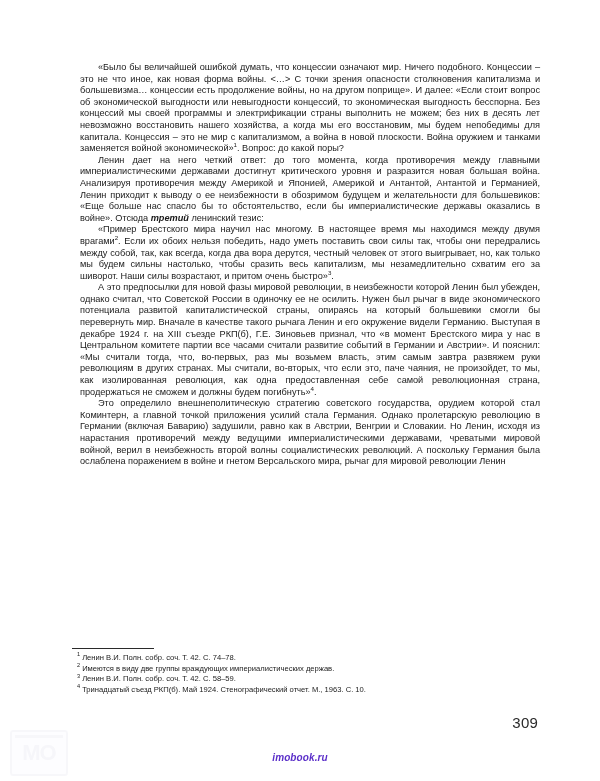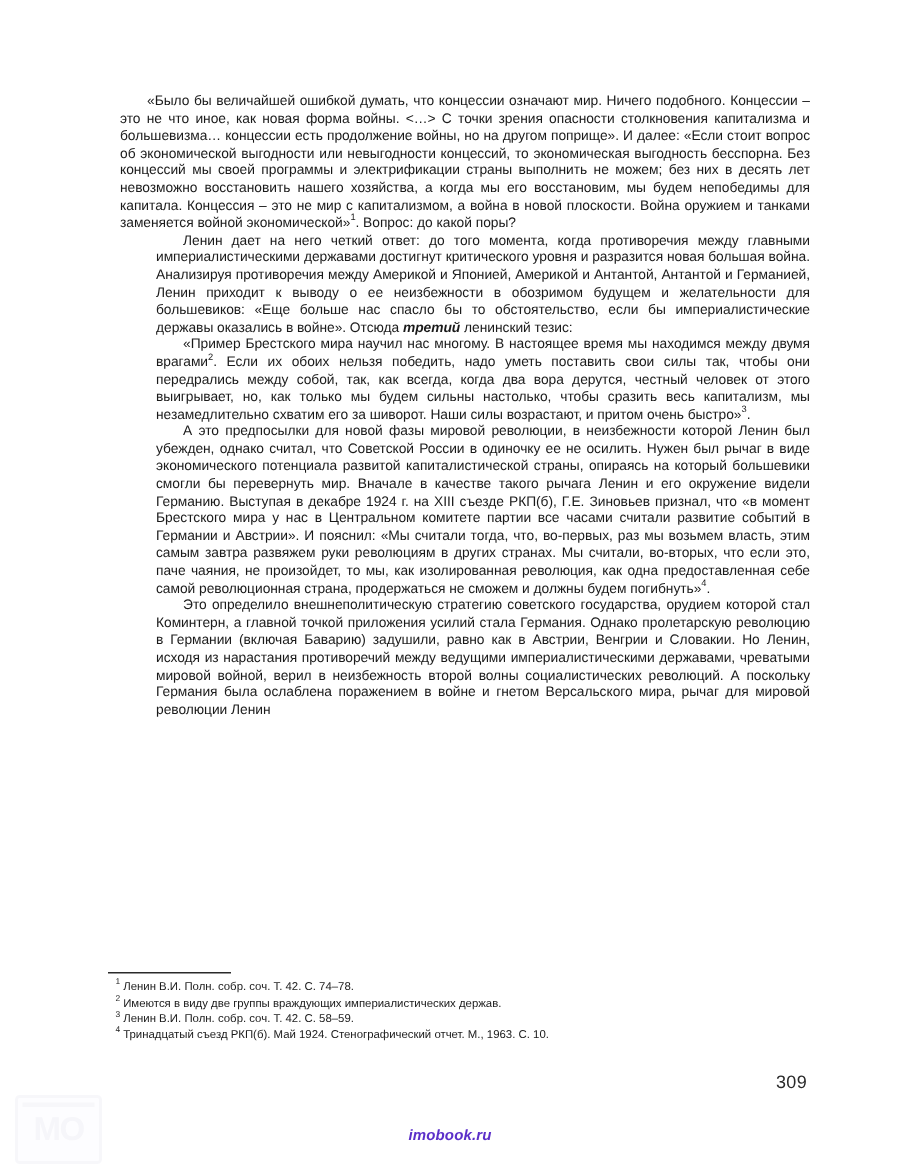--- a/index.html
+++ b/index.html
@@ -30,21 +30,20 @@
     line-height: 11.6px;
     text-align: justify;
     text-indent: 18px;
     color: #1a1a1a;
     letter-spacing: -0.02px;
     -webkit-hyphens: manual;
     hyphens: manual;
   }
   p.body-par + p.body-par {
     margin-top: 0px;
-    margin-left: 24px;
   }
   .bi {
     font-weight: bold;
     font-style: italic;
   }
   sup {
     font-size: 6.2px;
     line-height: 0;
     vertical-align: super;
   }
@@ -72,21 +71,21 @@
   .fn-item sup {
     font-size: 5.6px;
     margin-right: 2px;
   }
   .fn-item .ital {
   }
   .page-number {
     position: absolute;
     right: 62px;
     top: 714px;
-    font-size: 12px;
+    font-size: 15px;
     color: #2a2a2a;
     letter-spacing: 0.2px;
   }
   .site-mark {
     position: absolute;
     left: 0;
     right: 0;
     top: 752px;
     text-align: center;
     font-size: 10px;

